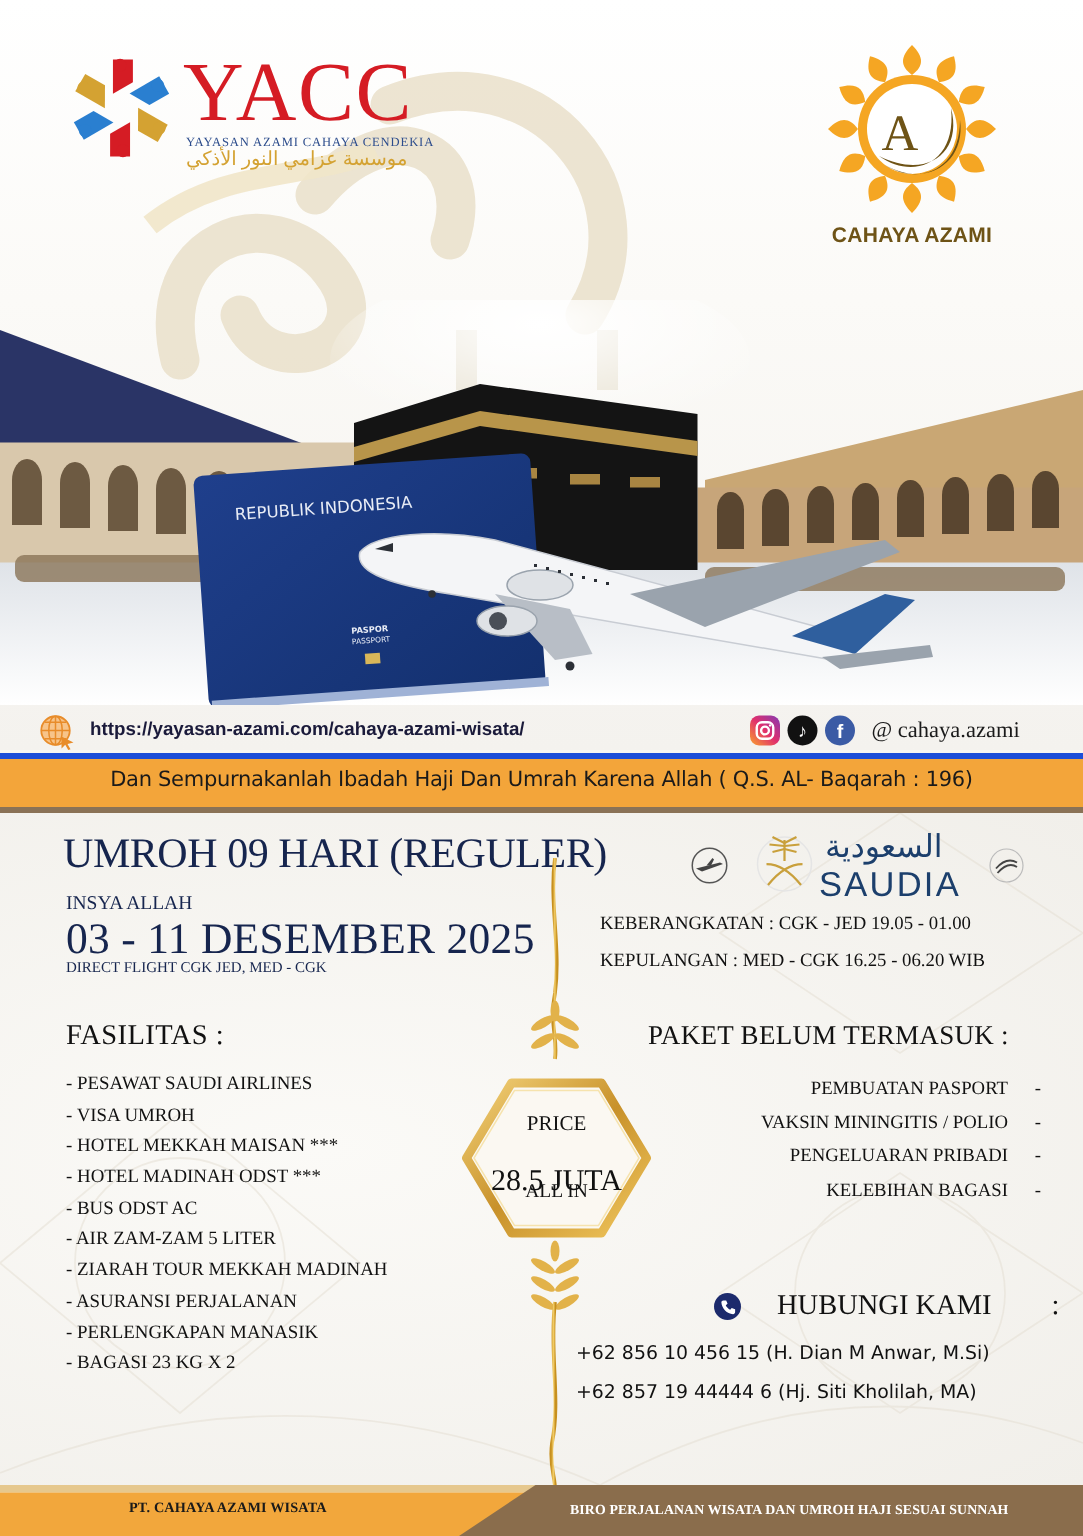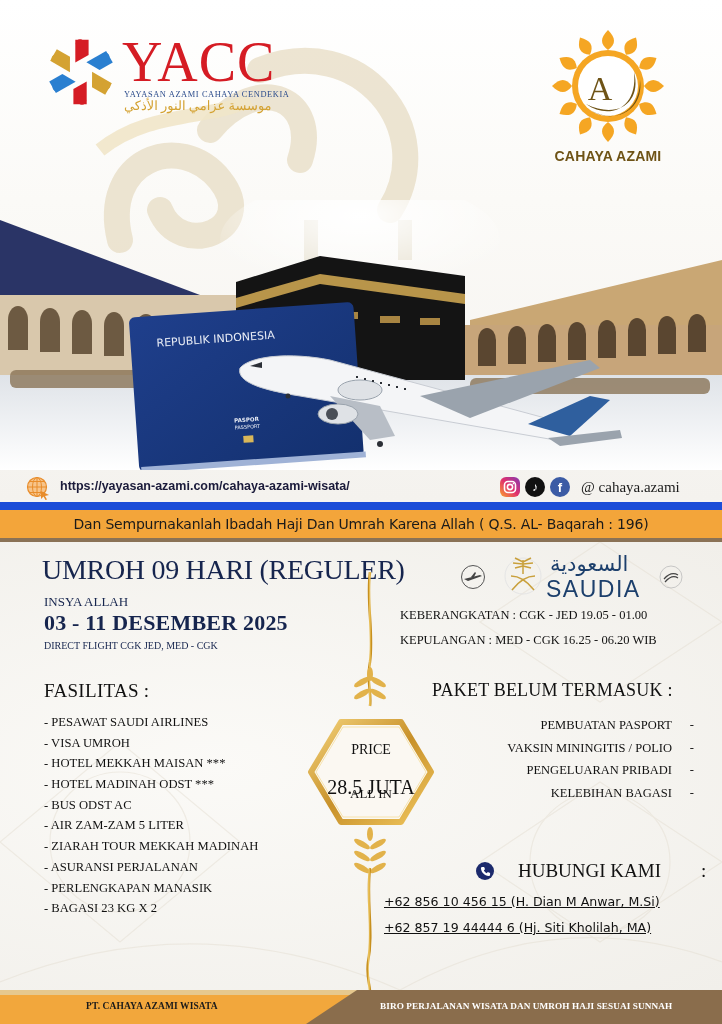--- a/index.html
+++ b/index.html
@@ -35,32 +35,32 @@
     font-size: 12.5px; font-weight: bold; color: #1a1a3a; }
   .social { position: absolute; left: 500px; top: 6px; height: 22px; display: flex; align-items: center; gap: 5px; }
   .soc-icon { width: 20px; height: 20px; border-radius: 50%; display: flex; align-items: center; justify-content: center;
     color: #fff; font-family: "Liberation Sans", sans-serif; font-weight: bold; font-size: 13px; }
   .ig { border-radius: 6px; background: linear-gradient(45deg, #f9a12e 0%, #e1306c 50%, #833ab4 100%); }
   .tt { background: #111; font-size: 12px; }
   .fb { background: #3b5ba5; }
   .handle { font-family: "Liberation Serif", serif; font-size: 15px; color: #1a1a1a; margin-left: 6px; }
 
   .quote-bar { position: absolute; left: 0; top: 502px; width: 722px; height: 40px;
-    background: #f3a53a; border-top: 8px solid #1d4ed8; border-bottom: 4px solid #8a7256; }
+    background: #f3a53a; border-top: 4px solid #1d4ed8; border-bottom: 4px solid #8a7256; }
   .quote-text { position: absolute; left: 0; width: 722px; top: 6px; text-align: center;
     font-family: "DejaVu Sans", sans-serif; font-size: 14px; color: #1a1a1a; letter-spacing: -0.2px; }
 
   
   .content { position: absolute; left: 0; top: 542px; width: 722px; height: 448px;
     background: radial-gradient(ellipse at 30% 50%, #fbfaf7 0%, #f1efea 100%); overflow: hidden; }
   .pattern { position: absolute; inset: 0; opacity: 0.5; }
 
   .pkg-title { position: absolute; left: 42px; top: 12px; font-size: 28px; color: #16254e; letter-spacing: -0.3px; }
   .insya { position: absolute; left: 44px; top: 52px; font-size: 13px; color: #16254e; }
-  .dates { position: absolute; left: 44px; top: 68px; font-size: 22px; font-weight: bold; color: #16254e; letter-spacing: 0.2px; }
+  .dates { position: absolute; left: 44px; top: 68px; font-size: 29px; font-weight: normal; color: #16254e; letter-spacing: 0.2px; }
   .direct { position: absolute; left: 44px; top: 98px; font-size: 10px; color: #16254e; }
 
   .saudia { position: absolute; left: 460px; top: 10px; width: 230px; height: 50px; }
   .saudia-arabic { position: absolute; left: 90px; top: 0px; font-family: "DejaVu Sans", sans-serif; font-size: 21px; color: #1c3f6c; direction: rtl; }
   .saudia-word { position: absolute; left: 86px; top: 24px; font-family: "Liberation Sans", sans-serif; font-size: 23px; color: #1c3f6c; letter-spacing: 1.5px; }
 
   .flight-info { position: absolute; left: 400px; top: 66px; width: 310px; font-size: 12.5px; color: #111; }
   .flight-info div { height: 25px; }
 
   .fas-title { position: absolute; left: 44px; top: 138px; font-size: 19px; color: #111; letter-spacing: 0.3px; }
@@ -77,21 +77,21 @@
   .price-badge { position: absolute; left: 307px; top: 176px; width: 128px; height: 108px; }
   .price-text { position: absolute; left: 0; width: 128px; text-align: center; color: #111; }
   .price-label { top: 24px; font-size: 14px; }
   .price-amount { top: 58px; font-size: 20px; }
   .price-note { top: 68px; font-size: 13px; }
 
   .contact-title { position: absolute; left: 476px; top: 318px; font-size: 19px; color: #111; display: flex; align-items: center; gap: 24px; }
   .phone-icon { width: 18px; height: 18px; border-radius: 50%; background: #1c2a6c; display: inline-flex; align-items: center; justify-content: center; }
   .contact-colon { margin-left: 16px; }
   .contact-list { position: absolute; left: 384px; top: 352px; font-family: "DejaVu Sans", sans-serif; font-size: 12.6px; color: #111; }
-  .contact-list div { height: 26px; white-space: nowrap; text-decoration: underline; }
+  .contact-list div { height: 26px; white-space: nowrap; }
 
   
   .footer { position: absolute; left: 0; top: 990px; width: 722px; height: 34px; overflow: hidden; }
   .footer-stripe { position: absolute; left: 0; top: 0; width: 722px; height: 5px; background: #e6c88e; }
   .footer-left { position: absolute; left: 0; top: 5px; width: 722px; height: 29px; background: #f2a73c; }
   .footer-right { position: absolute; left: 300px; top: -2px; width: 440px; height: 40px; background: #8a6d4c;
     clip-path: polygon(60px 0, 100% 0, 100% 100%, 0 100%); }
   .footer-left-text { position: absolute; left: 86px; top: 11px; font-size: 9.5px; font-weight: bold; color: #1a1a1a; letter-spacing: 0.1px; }
   .footer-right-text { position: absolute; left: 380px; top: 11px; font-size: 9.2px; font-weight: bold; color: #fff; letter-spacing: 0.1px; white-space: nowrap; }
 </style>

